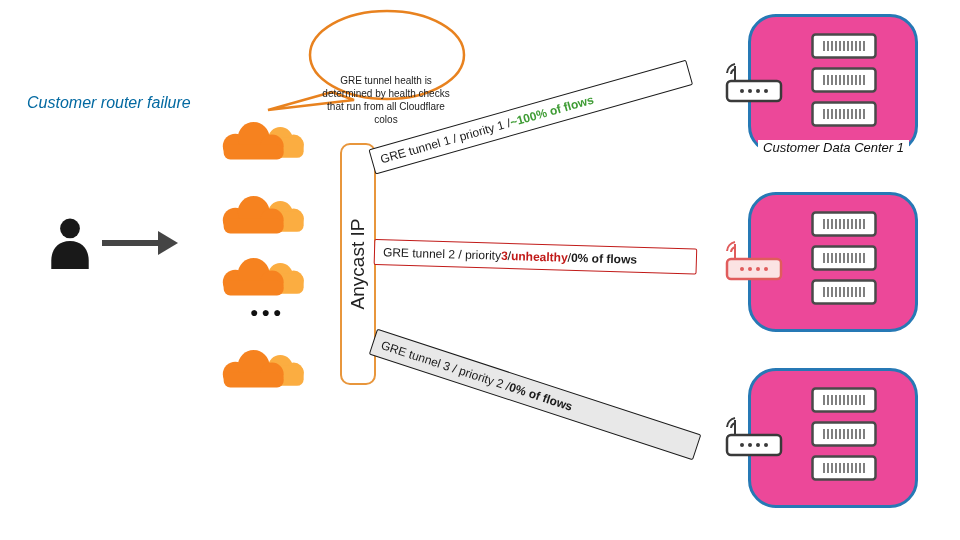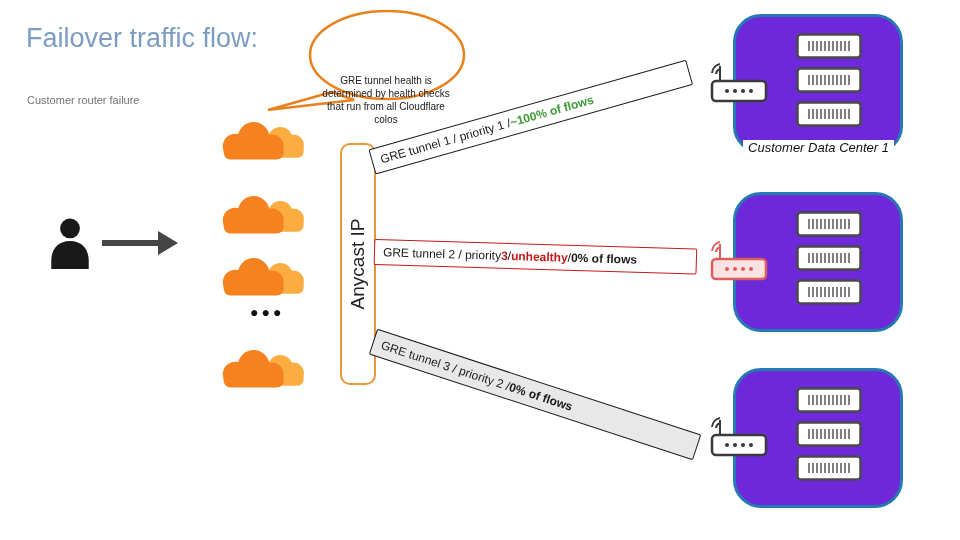--- a/index.html
+++ b/index.html
@@ -2,21 +2,21 @@
 <html style="--cloudflare-orange: #f6821f; --cloudflare-light-orange: #fbad41; --healthy-green: #3f9c35; --unhealthy-red: #c11a18; --datacenter-blue: #2679b5; --callout-orange: #e8821f; --title-blue: #7d9cc2; --tunnel-standby-gray: #e8e8e8;"><head>
 <meta charset="utf-8">
 <style>
   html,body{margin:0;padding:0;background:#fff;}
   .canvas{position:relative;width:960px;height:540px;overflow:hidden;
           font-family:"Liberation Sans",sans-serif;background:#fff;}
 
   
   .title{position:absolute;left:26px;top:22px;font-size:27px;line-height:1.22;
          color:var(--title-blue,#7d9cc2);font-weight:400;}
-  .subtitle{position:absolute;left:27px;top:94px;font-size:11px;color:#737373;}
+  .subtitle{position:absolute;left:27px;top:94px;font-size:16px;font-style:italic;color:#0369a1;}
 
   
   .bubble-svg{position:absolute;left:252px;top:6px;width:220px;height:112px;}
   .bubble-svg .shape{fill:#fff;stroke:var(--callout-orange,#e8821f);stroke-width:2.5;}
   .bubble-text{position:absolute;left:320px;top:26px;width:132px;text-align:center;
                font-size:10px;line-height:1.3;color:#222;margin-top:48px;}
 
   
   .person{position:absolute;left:44px;top:216px;width:52px;height:56px;}
   .person svg{width:100%;height:100%;fill:#191919;}
@@ -49,22 +49,22 @@
   .t2{left:374px;top:239px;width:323px;height:26px;transform:rotate(1.7deg);
       border-color:var(--unhealthy-red,#c11a18);}
   .t3{left:373px;top:328px;width:341px;height:27px;transform:rotate(18.1deg);
       background:var(--tunnel-standby-gray,#e8e8e8);}
   .seg{display:inline;}
   .bold{font-weight:bold;}
   .green{color:var(--healthy-green,#3f9c35);}
   .red{color:var(--unhealthy-red,#c11a18);}
 
   
-  .dc{position:absolute;left:733px;width:170px;height:140px;border:3px solid var(--datacenter-blue,#2679b5);
-      border-radius:28px;background:#6d28d9;box-sizing:border-box;}
+  .dc{position:absolute;left:748px;width:170px;height:140px;border:3px solid var(--datacenter-blue,#2679b5);
+      border-radius:28px;background:#ec4899;box-sizing:border-box;}
   .dc1{top:14px;} .dc2{top:192px;} .dc3{top:368px;}
   .router{position:absolute;left:-26px;top:44px;width:60px;height:44px;color:#3a3a3a;}
   .router svg{width:100%;height:100%;}
   .router .r-body{fill:#fff;stroke:currentColor;stroke-width:2.5;}
   .router .r-dot{fill:currentColor;}
   .router .r-ant{stroke:currentColor;stroke-width:2;fill:none;}
   .router.bad{color:#e05c5c;}
   .router.bad .r-body{fill:#fbe3e3;}
   .server{position:absolute;left:60px;width:66px;height:26px;color:#4a4a4a;}
   .server svg{width:100%;height:100%;}
@@ -73,21 +73,20 @@
   .s1{top:16px;} .s2{top:50px;} .s3{top:84px;}
   .dc-label{position:absolute;right:6px;bottom:-4px;background:#fff;padding:0 5px;
             font-size:13px;font-style:italic;color:#111;white-space:nowrap;}
 </style>
 </head>
 <body>
 
 <div class="canvas">
 
   <div class="title">
-    <div>Failover traffic flow:</div>
   </div>
   <div class="subtitle">Customer router failure</div>
 
   <svg class="bubble-svg" viewBox="0 0 220 112">
     <polygon class="shape" points="80,86 16,104 102,94"></polygon>
     <ellipse class="shape" cx="135" cy="49" rx="77" ry="44"></ellipse>
   </svg>
   <div class="bubble-text">GRE tunnel health is determined by health checks that run from all Cloudflare colos</div>
 
   <div class="person">

